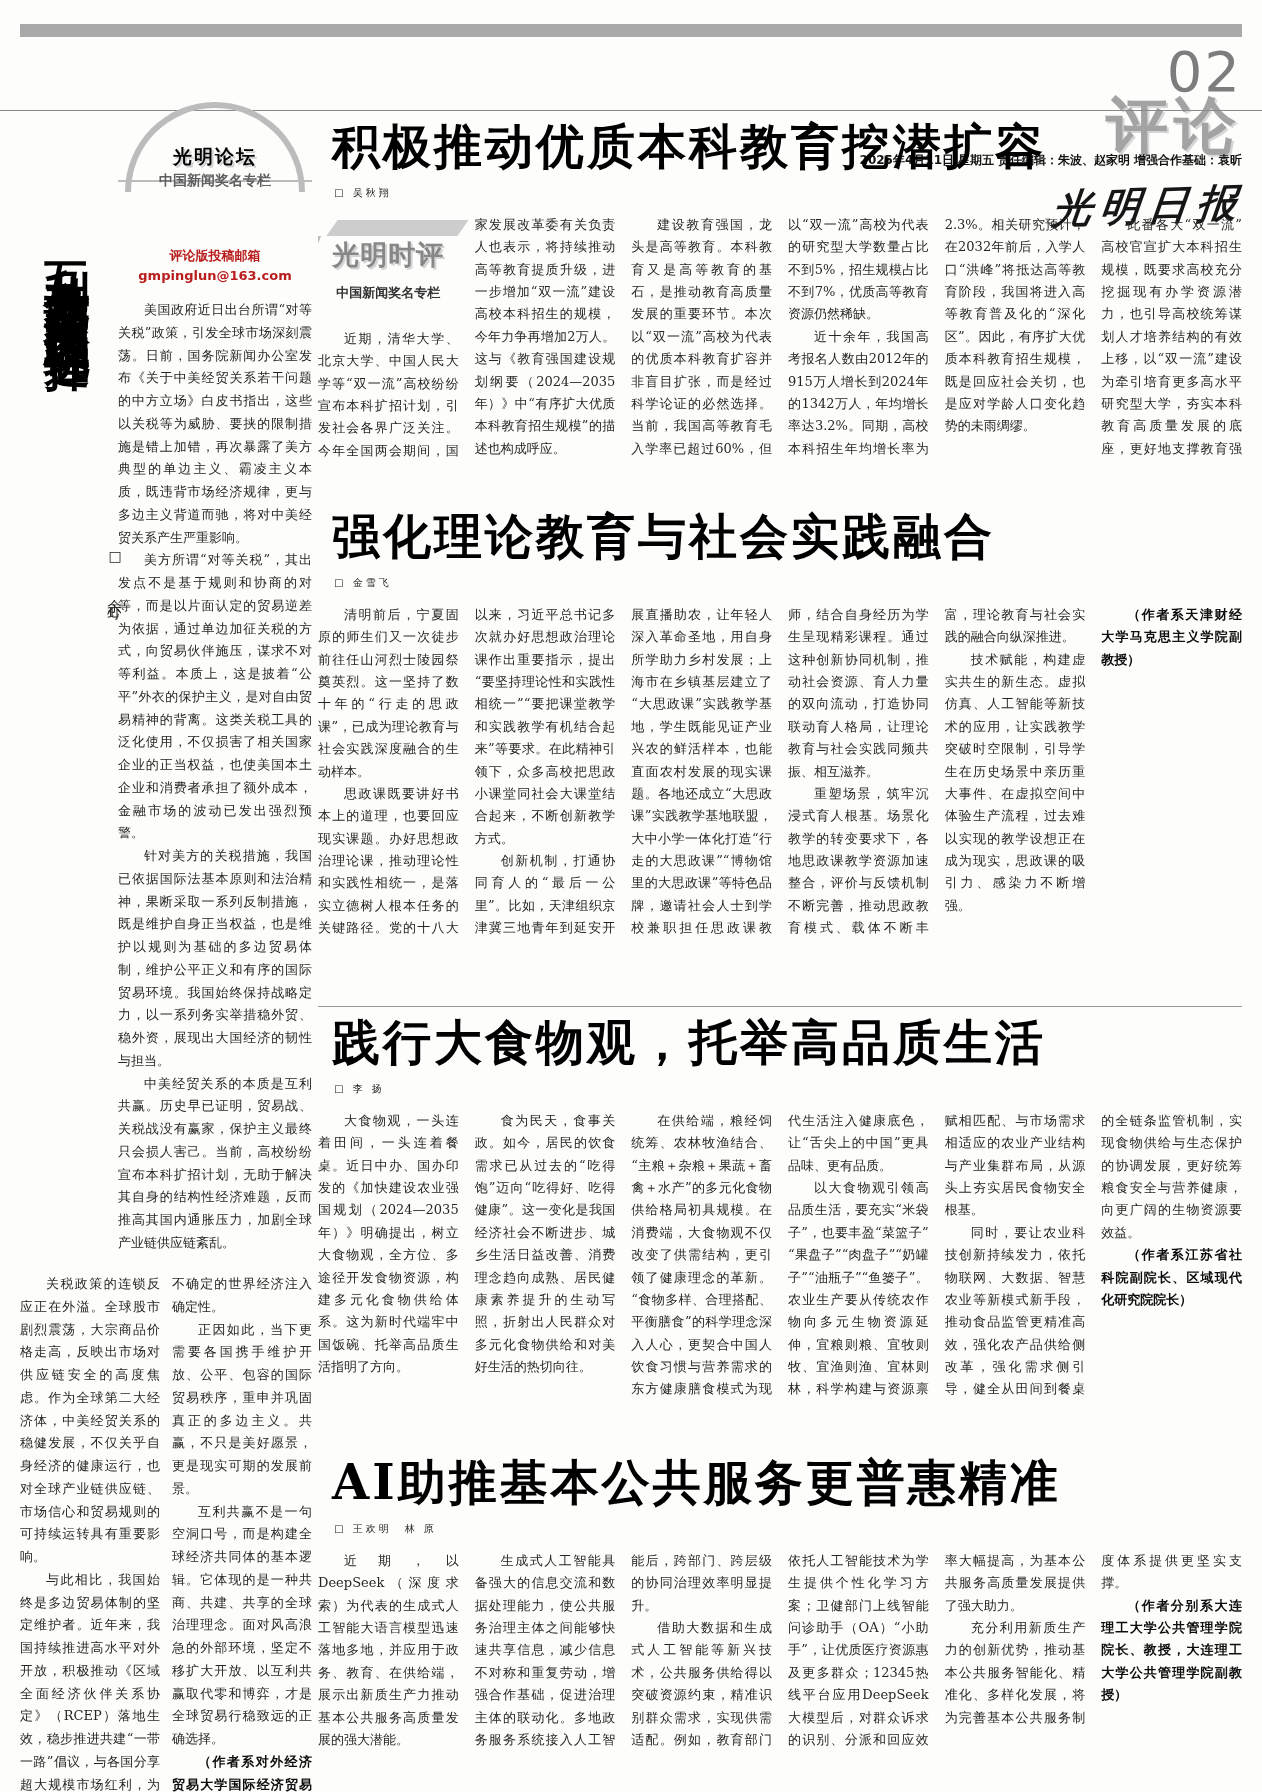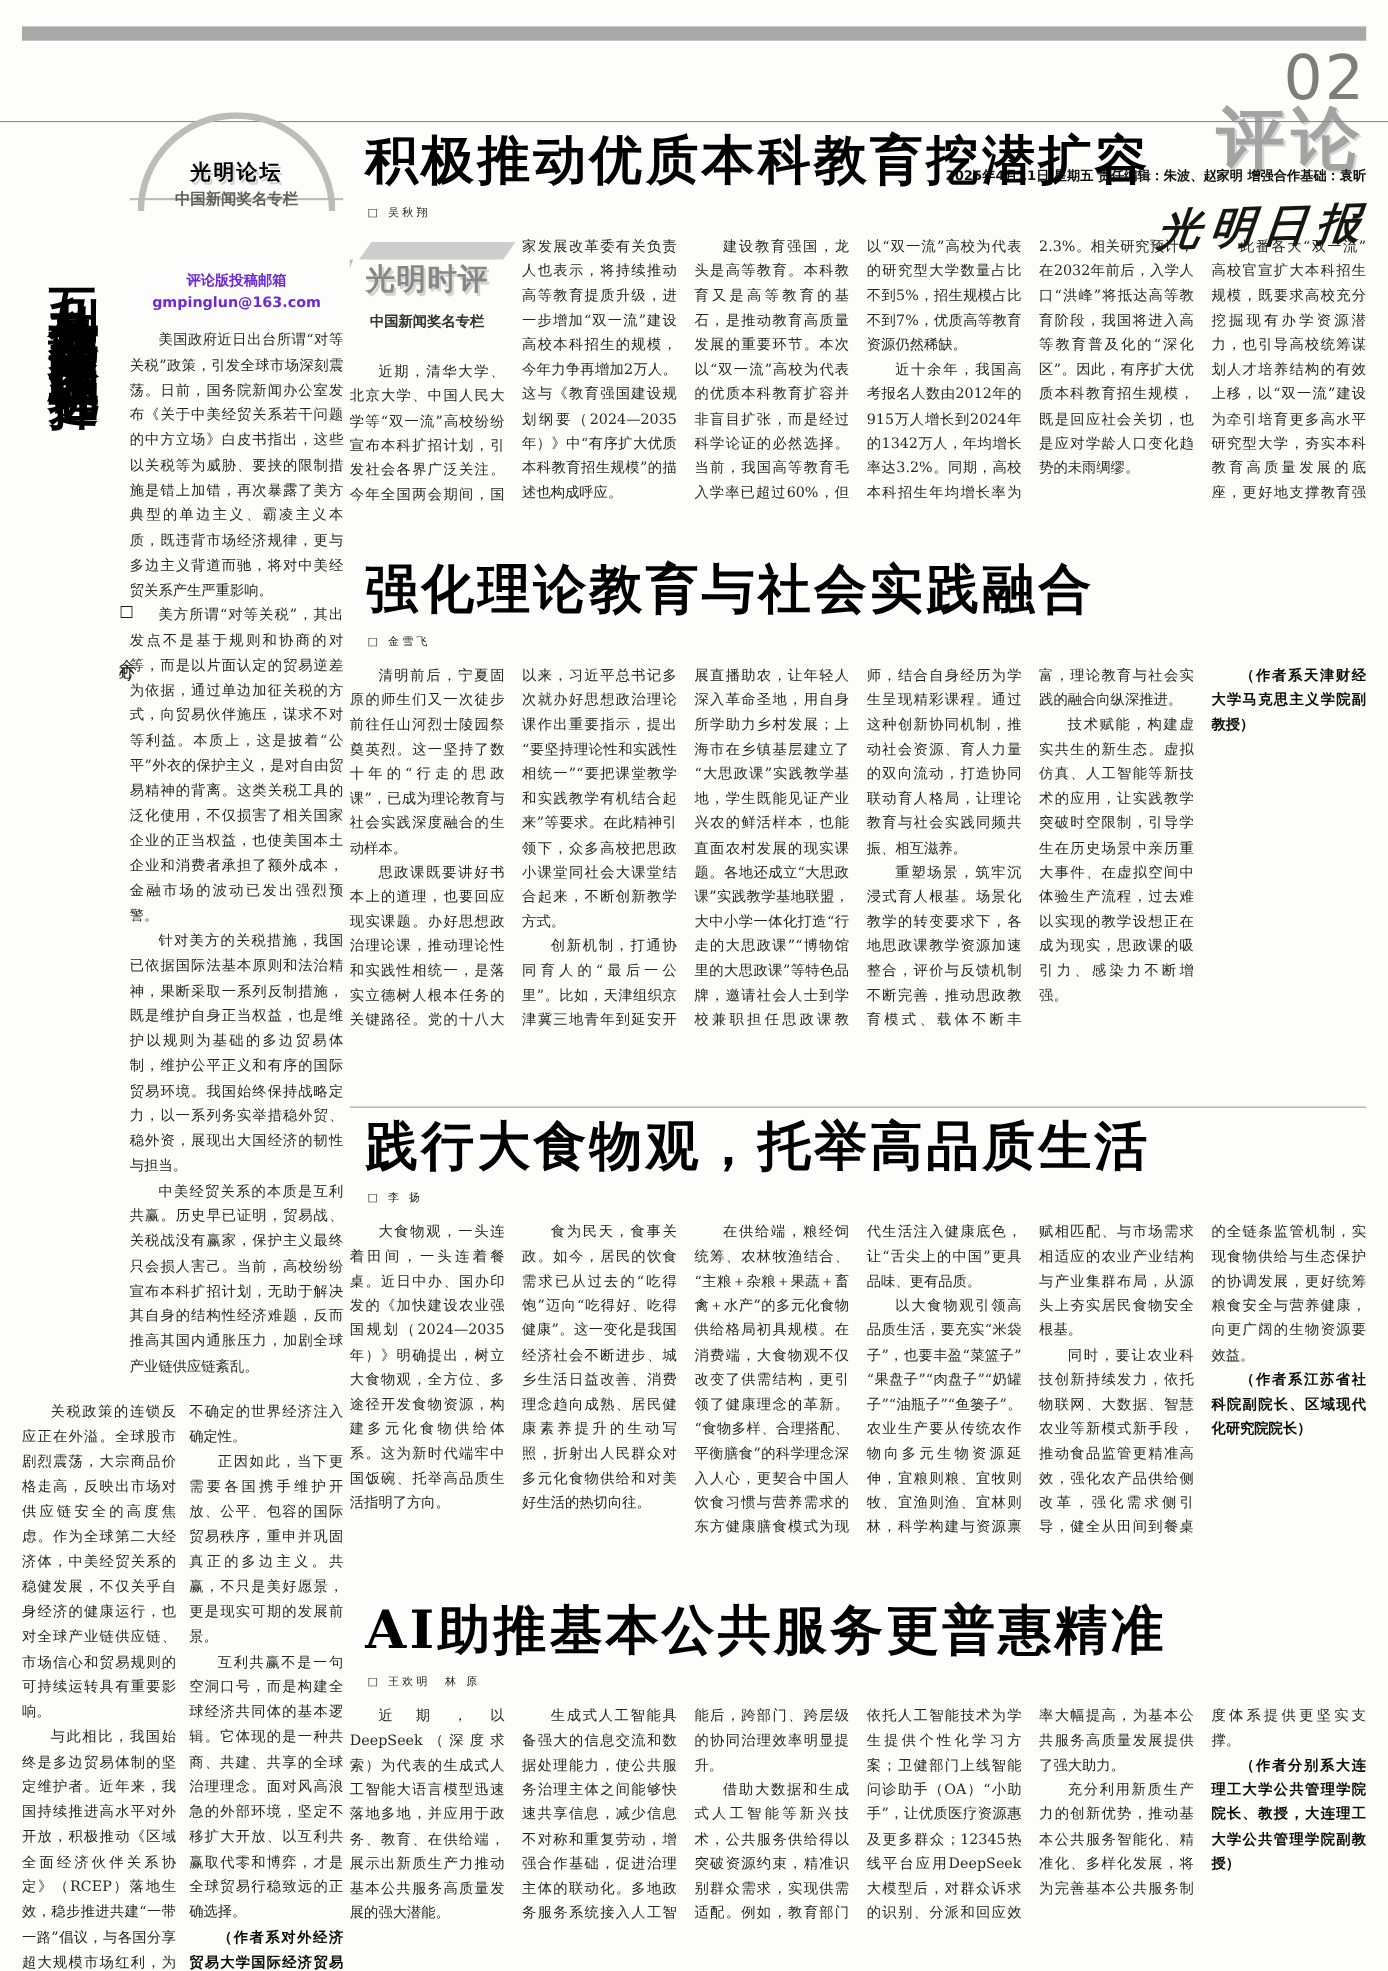--- a/index.html
+++ b/index.html
@@ -26,21 +26,21 @@
   .v-author{position:absolute;right:-6px;top:430px;writing-mode:vertical-rl;text-orientation:upright;
             font-size:14px;letter-spacing:4px;color:#222;}
   .colB{width:194px;flex:none;}
   .forum-badge{position:relative;height:92px;text-align:center;padding-top:26px;}
   .forum-arc{position:absolute;top:-16px;left:50%;transform:translateX(-50%);width:168px;height:84px;
              border:6px solid #bcbcbc;border-bottom:none;border-radius:168px 168px 0 0;}
   .forum-title{position:relative;font-family:"DejaVu Sans",sans-serif;font-size:19px;font-weight:900;color:#000000;
                letter-spacing:2px;text-shadow:2px 2px 0 #d2d2d2;}
   .forum-sub{position:relative;font-family:"DejaVu Sans",sans-serif;font-size:14px;font-weight:800;color:#5f5f5f;
              margin-top:2px;background:linear-gradient(#bcbcbc,#bcbcbc) center/100% 2px no-repeat;}
-  .mailbox{text-align:center;font-family:"DejaVu Sans",sans-serif;font-weight:800;font-size:13px;color:#6d28d9;
+  .mailbox{text-align:center;font-family:"DejaVu Sans",sans-serif;font-weight:800;font-size:13px;color:#b91c1c;
            margin-top:10px;line-height:1.5;}
   .left-col{height:968px;overflow:hidden;margin-top:14px;}
   .left-bottom{height:546px;overflow:hidden;column-count:2;column-gap:12px;margin-top:6px;}
   
   .article{position:absolute;left:318px;width:924px;}
   .a1{top:118px;height:382px;}
   .a2{top:508px;height:492px;}
   .a3{top:1014px;height:434px;}
   .a4{top:1454px;height:336px;}
   .headline{font-weight:900;color:#000;white-space:nowrap;letter-spacing:3px;}

